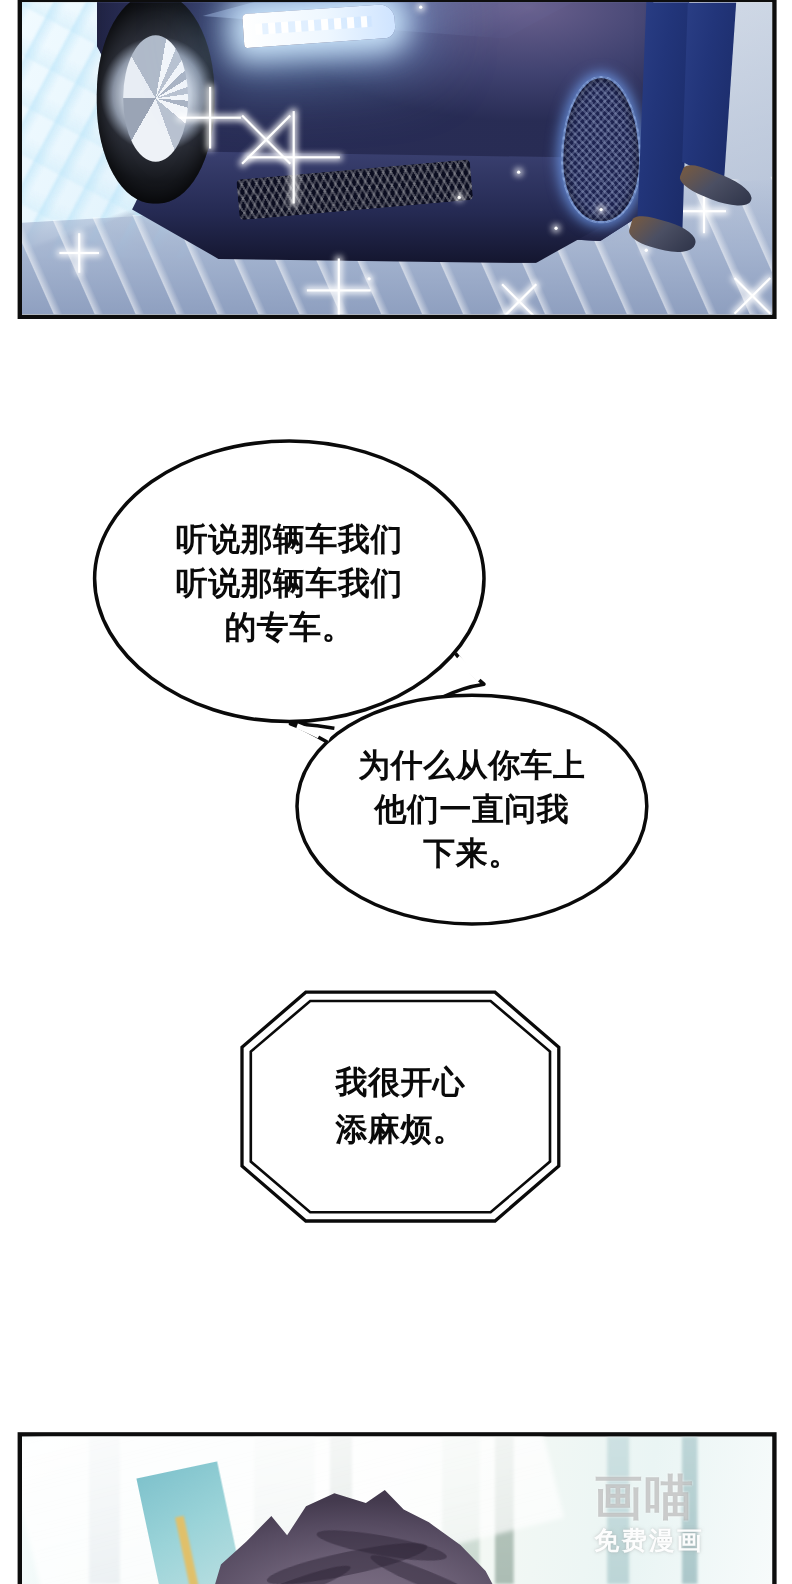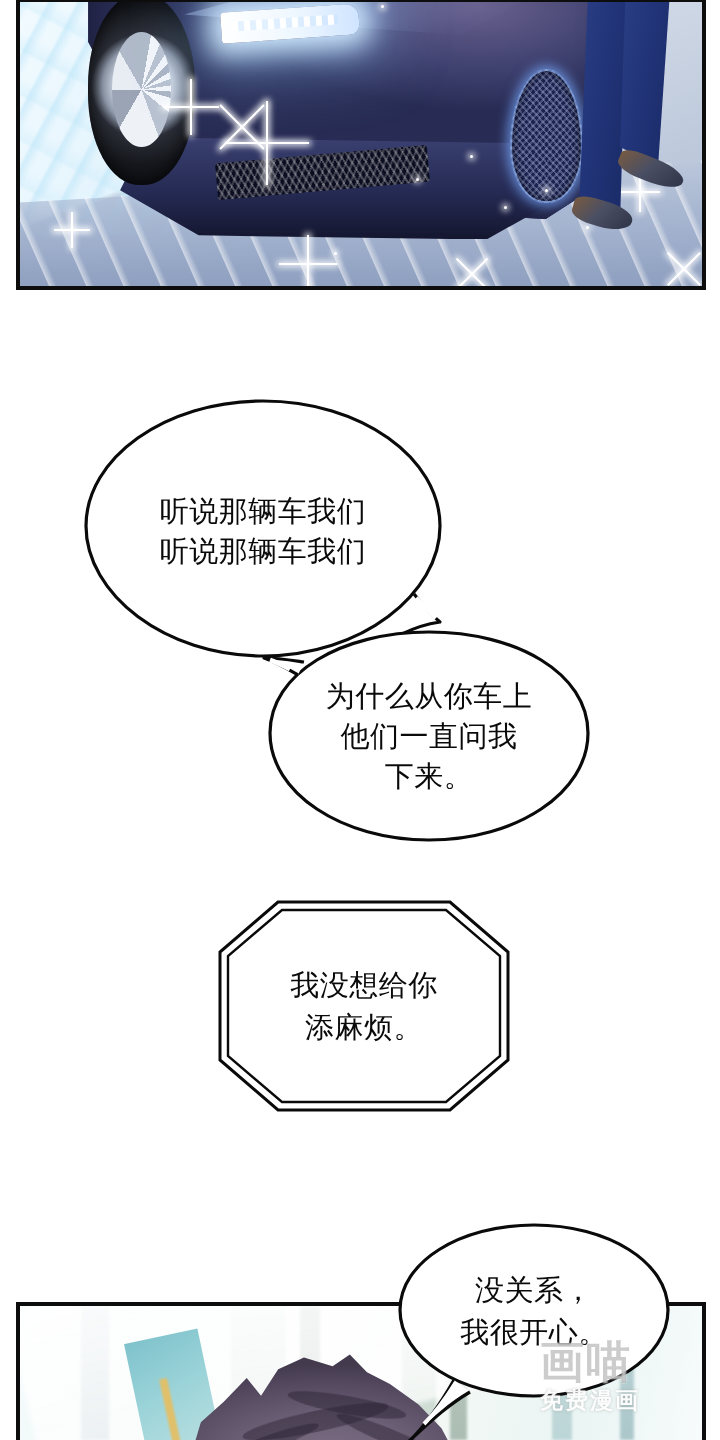--- a/index.html
+++ b/index.html
@@ -327,21 +327,21 @@
     left: 0;
     top: 0;
     width: 100%;
     height: 100%;
     display: flex;
     flex-direction: column;
     align-items: center;
     justify-content: center;
     text-align: right;
     color: #0a0a0a;
-    font-weight: 400;
+    font-weight: 700;
     letter-spacing: 0.5px;
     white-space: pre;
     pointer-events: none;
   }
   .bubble-text .ln { display: block; }
 
   #bubble-1 { left: 84px; top: 398px; width: 358px; height: 266px; }
   #bubble-1 .bubble-text { font-size: 29px; line-height: 40px; padding-bottom: 2px; }
 
   #bubble-2 { left: 268px; top: 628px; width: 322px; height: 216px; }
@@ -428,20 +428,21 @@
 
   <div class="bubble" id="bubble-1">
     <svg width="358" height="266" viewBox="0 0 358 266">
       <path d="M356 128 C356 196 277 258 179 258 C81 258 2 196 2 128 C2 60 81 3 179 3 C277 3 356 60 356 128 Z" fill="#ffffff" stroke="#0a0a0a" stroke-width="3.2"></path>
       <path d="M330 196 C338 206 346 216 356 224 C342 226 330 230 318 236" fill="#ffffff" stroke="#0a0a0a" stroke-width="3.2" stroke-linejoin="round"></path>
       <path d="M332 200 C340 208 346 214 352 220" stroke="#ffffff" stroke-width="5" fill="none"></path>
     </svg>
     <div class="bubble-text">
       <span class="ln">听说那辆车我们</span>
       <span class="ln">听说那辆车我们</span>
+      <span class="ln">的专车。</span>
     </div>
   </div>
 
   <div class="bubble" id="bubble-2">
     <svg width="322" height="216" viewBox="0 0 322 216">
       <path d="M320 105 C320 165 248 212 161 212 C74 212 2 165 2 105 C2 45 74 4 161 4 C248 4 320 45 320 105 Z" fill="#ffffff" stroke="#0a0a0a" stroke-width="3.2"></path>
       <path d="M30 47 C18 40 8 34 -4 30 C10 30 22 32 36 34" fill="#ffffff" stroke="#0a0a0a" stroke-width="3.2" stroke-linejoin="round"></path>
       <path d="M22 41 C14 37 8 34 2 32" stroke="#ffffff" stroke-width="5" fill="none"></path>
     </svg>
     <div class="bubble-text">
@@ -450,21 +451,21 @@
       <span class="ln">下来。</span>
     </div>
   </div>
 
   <div class="bubble" id="bubble-3">
     <svg width="296" height="216" viewBox="0 0 296 216">
       <polygon points="62,4 234,4 292,54 292,162 234,212 62,212 4,162 4,54" fill="#ffffff" stroke="#0a0a0a" stroke-width="3"></polygon>
       <polygon points="66,12 230,12 284,58 284,158 230,204 66,204 12,158 12,58" fill="none" stroke="#0a0a0a" stroke-width="2.4"></polygon>
     </svg>
     <div class="bubble-text">
-      <span class="ln">我没想给你</span>
+      <span class="ln">我很开心</span>
       <span class="ln">添麻烦。</span>
     </div>
   </div>
 
   <div class="panel" id="panel-bottom">
     <div class="panel-art">
       <div class="bg-daystreet"></div>
       <div class="bld bld-1"></div>
       <div class="bld bld-2"></div>
       <div class="bld bld-3"></div>
@@ -476,30 +477,19 @@
       <div class="sign-board"></div>
       <div class="hair">
         <div class="hair-strand" style="left:20%;top:40%;width:52%;height:14%;transform:rotate(-12deg);"></div>
         <div class="hair-strand" style="left:36%;top:30%;width:42%;height:12%;transform:rotate(10deg);"></div>
         <div class="hair-strand" style="left:8%;top:58%;width:40%;height:10%;transform:rotate(-20deg);"></div>
         <div class="hair-strand" style="left:52%;top:52%;width:38%;height:10%;transform:rotate(22deg);"></div>
       </div>
     </div>
   </div>
 
-  <div class="bubble" id="bubble-4">
-    <svg width="272" height="178" viewBox="0 0 272 178">
-      <path d="M270 88 C270 136 210 174 136 174 C62 174 2 136 2 88 C2 40 62 3 136 3 C210 3 270 40 270 88 Z" fill="#ffffff" stroke="#0a0a0a" stroke-width="3.2"></path>
-      <path d="M56 158 C40 186 26 206 8 222 C30 202 48 184 72 170" fill="#ffffff" stroke="#0a0a0a" stroke-width="3.2" stroke-linejoin="round"></path>
-      <path d="M58 160 C48 176 38 190 26 202" stroke="#ffffff" stroke-width="4" fill="none"></path>
-    </svg>
-    <div class="bubble-text">
-      <span class="ln">没关系，</span>
-      <span class="ln">我很开心。</span>
-    </div>
-  </div>
 
   <div id="watermark">
     <div class="wm-logo">画喵</div>
     <div class="wm-label">免费漫画</div>
   </div>
 
 </div>
 
 </body></html>

